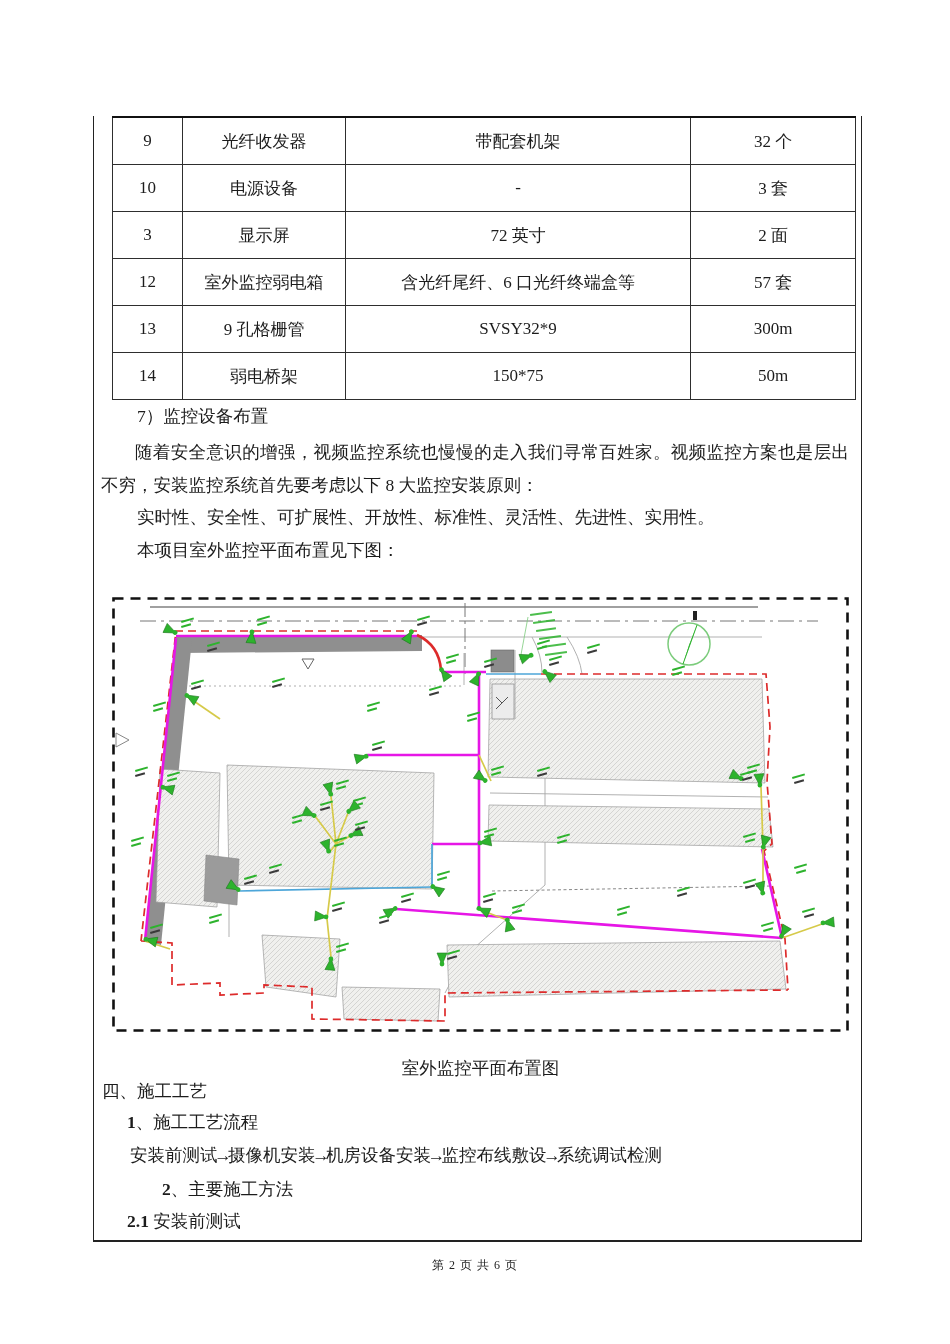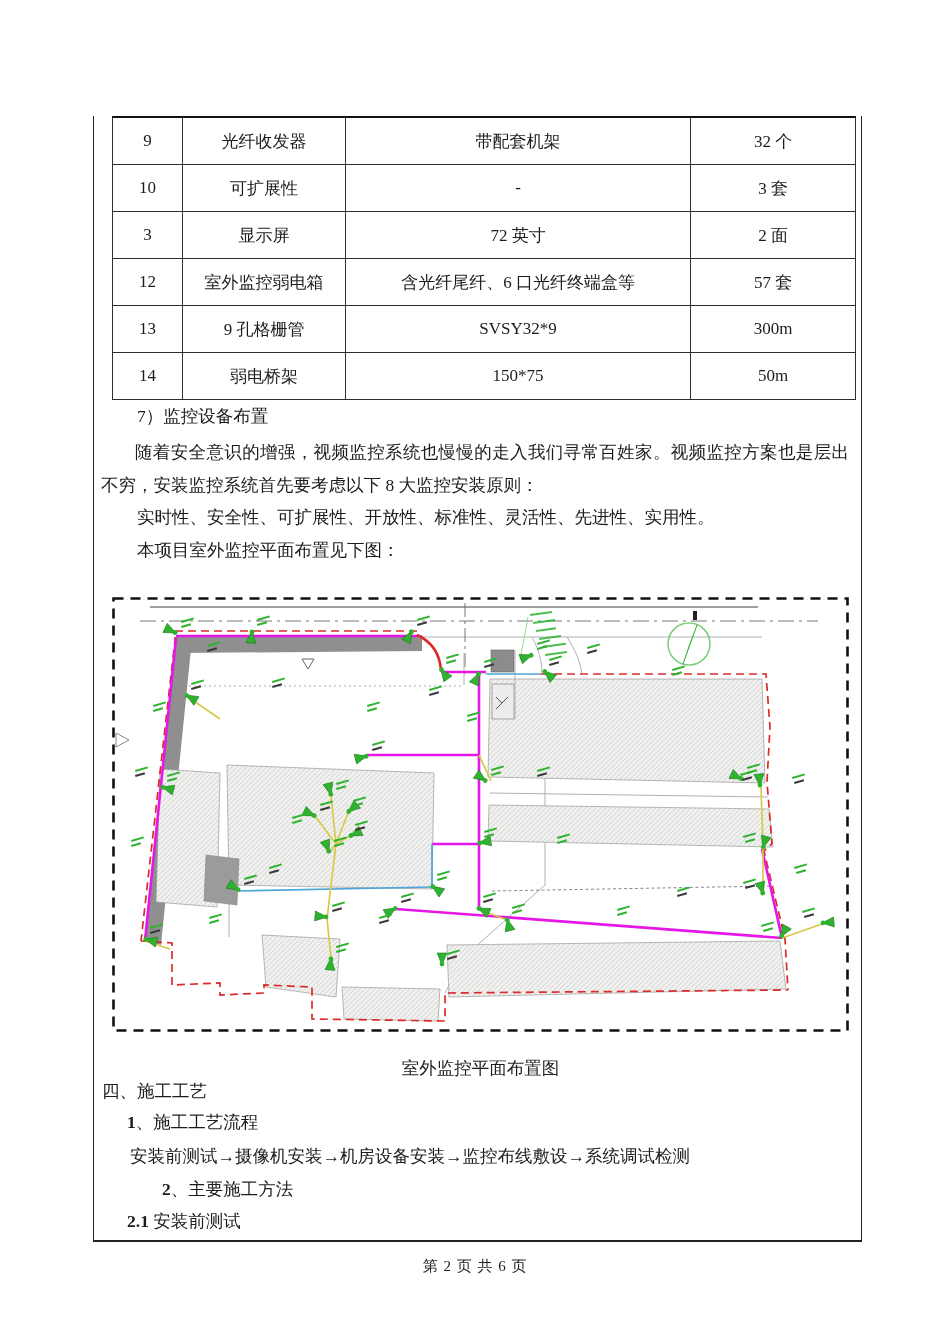--- a/index.html
+++ b/index.html
@@ -22,21 +22,21 @@
   table.equip td{
     border:1.2px solid #2e2e2e;text-align:center;vertical-align:middle;
     height:46px;padding:0 4px;overflow:hidden;white-space:nowrap;
   }
   col.c-no{width:70px}col.c-name{width:163px}col.c-spec{width:345px}col.c-qty{width:165px}
   .txtline{position:absolute;white-space:nowrap;line-height:24px;}
   .para{position:absolute;line-height:33px;text-align:justify;}
   .indent2{text-indent:34px;}
   .b{font-weight:bold;}
   .caption{position:absolute;text-align:center;}
-  .footer{position:absolute;width:100%;text-align:center;font-size:15px;letter-spacing:1px;color:#222;}
+  .footer{position:absolute;width:100%;text-align:center;font-size:12px;letter-spacing:1px;color:#222;}
   
   .figure-box{position:absolute;left:112px;top:597px;width:737px;height:435px;}
   .figure-box svg{display:block;width:737px;height:435px;}
   .mag{stroke:var(--magenta);stroke-width:2.6;fill:none;}
   .redl{stroke:var(--red);stroke-width:2.6;fill:none;}
   .redd{stroke:var(--red);stroke-width:1.7;fill:none;stroke-dasharray:8 5;}
   .bluel{stroke:var(--blue);stroke-width:1.7;fill:none;}
   .yel{stroke:var(--yellow);stroke-width:1.7;fill:none;}
   .thin{stroke:#a8a8a8;stroke-width:0.9;fill:none;}
   .bld{fill:url(#hatch);stroke:#9a9a9a;stroke-width:0.7;}
@@ -57,21 +57,21 @@
       </colgroup>
     <tbody id="equip-body">
         <tr>
           <td>9</td>
           <td>光纤收发器</td>
           <td>带配套机架</td>
           <td>32 个</td>
         </tr>
         <tr>
           <td>10</td>
-          <td>可扩展性</td>
+          <td>电源设备</td>
           <td>-</td>
           <td>3 套</td>
         </tr>
         <tr>
           <td>3</td>
           <td>显示屏</td>
           <td>72 英寸</td>
           <td>2 面</td>
         </tr>
         <tr>
@@ -552,21 +552,21 @@
   </div>
 
   <div class="caption" style="left:112px;top:1056px;width:737px;">室外监控平面布置图</div>
 
   <div class="txtline" style="left:102px;top:1079px;">四、施工工艺</div>
 
   <div class="txtline" style="left:127px;top:1110px;">
     <span class="b">1</span><span>、施工工艺流程</span>
   </div>
 
-  <div class="txtline" style="left:130px;top:1144px;">安装前测试→摄像机安装→机房设备安装→监控布线敷设→系统调试检测</div>
+  <div class="txtline" style="left:130px;top:1144px;font-family:Liberation Mono, monospace;">安装前测试→摄像机安装→机房设备安装→监控布线敷设→系统调试检测</div>
 
   <div class="txtline" style="left:122px;top:1177px;margin-left:40px;">
     <span class="b">2</span><span>、主要施工方法</span>
   </div>
 
   <div class="txtline" style="left:127px;top:1209px;">
     <span class="b">2.1</span><span> 安装前测试</span>
   </div>
 
   <div class="footer" style="top:1257px;">第 2 页 共 6 页</div>

